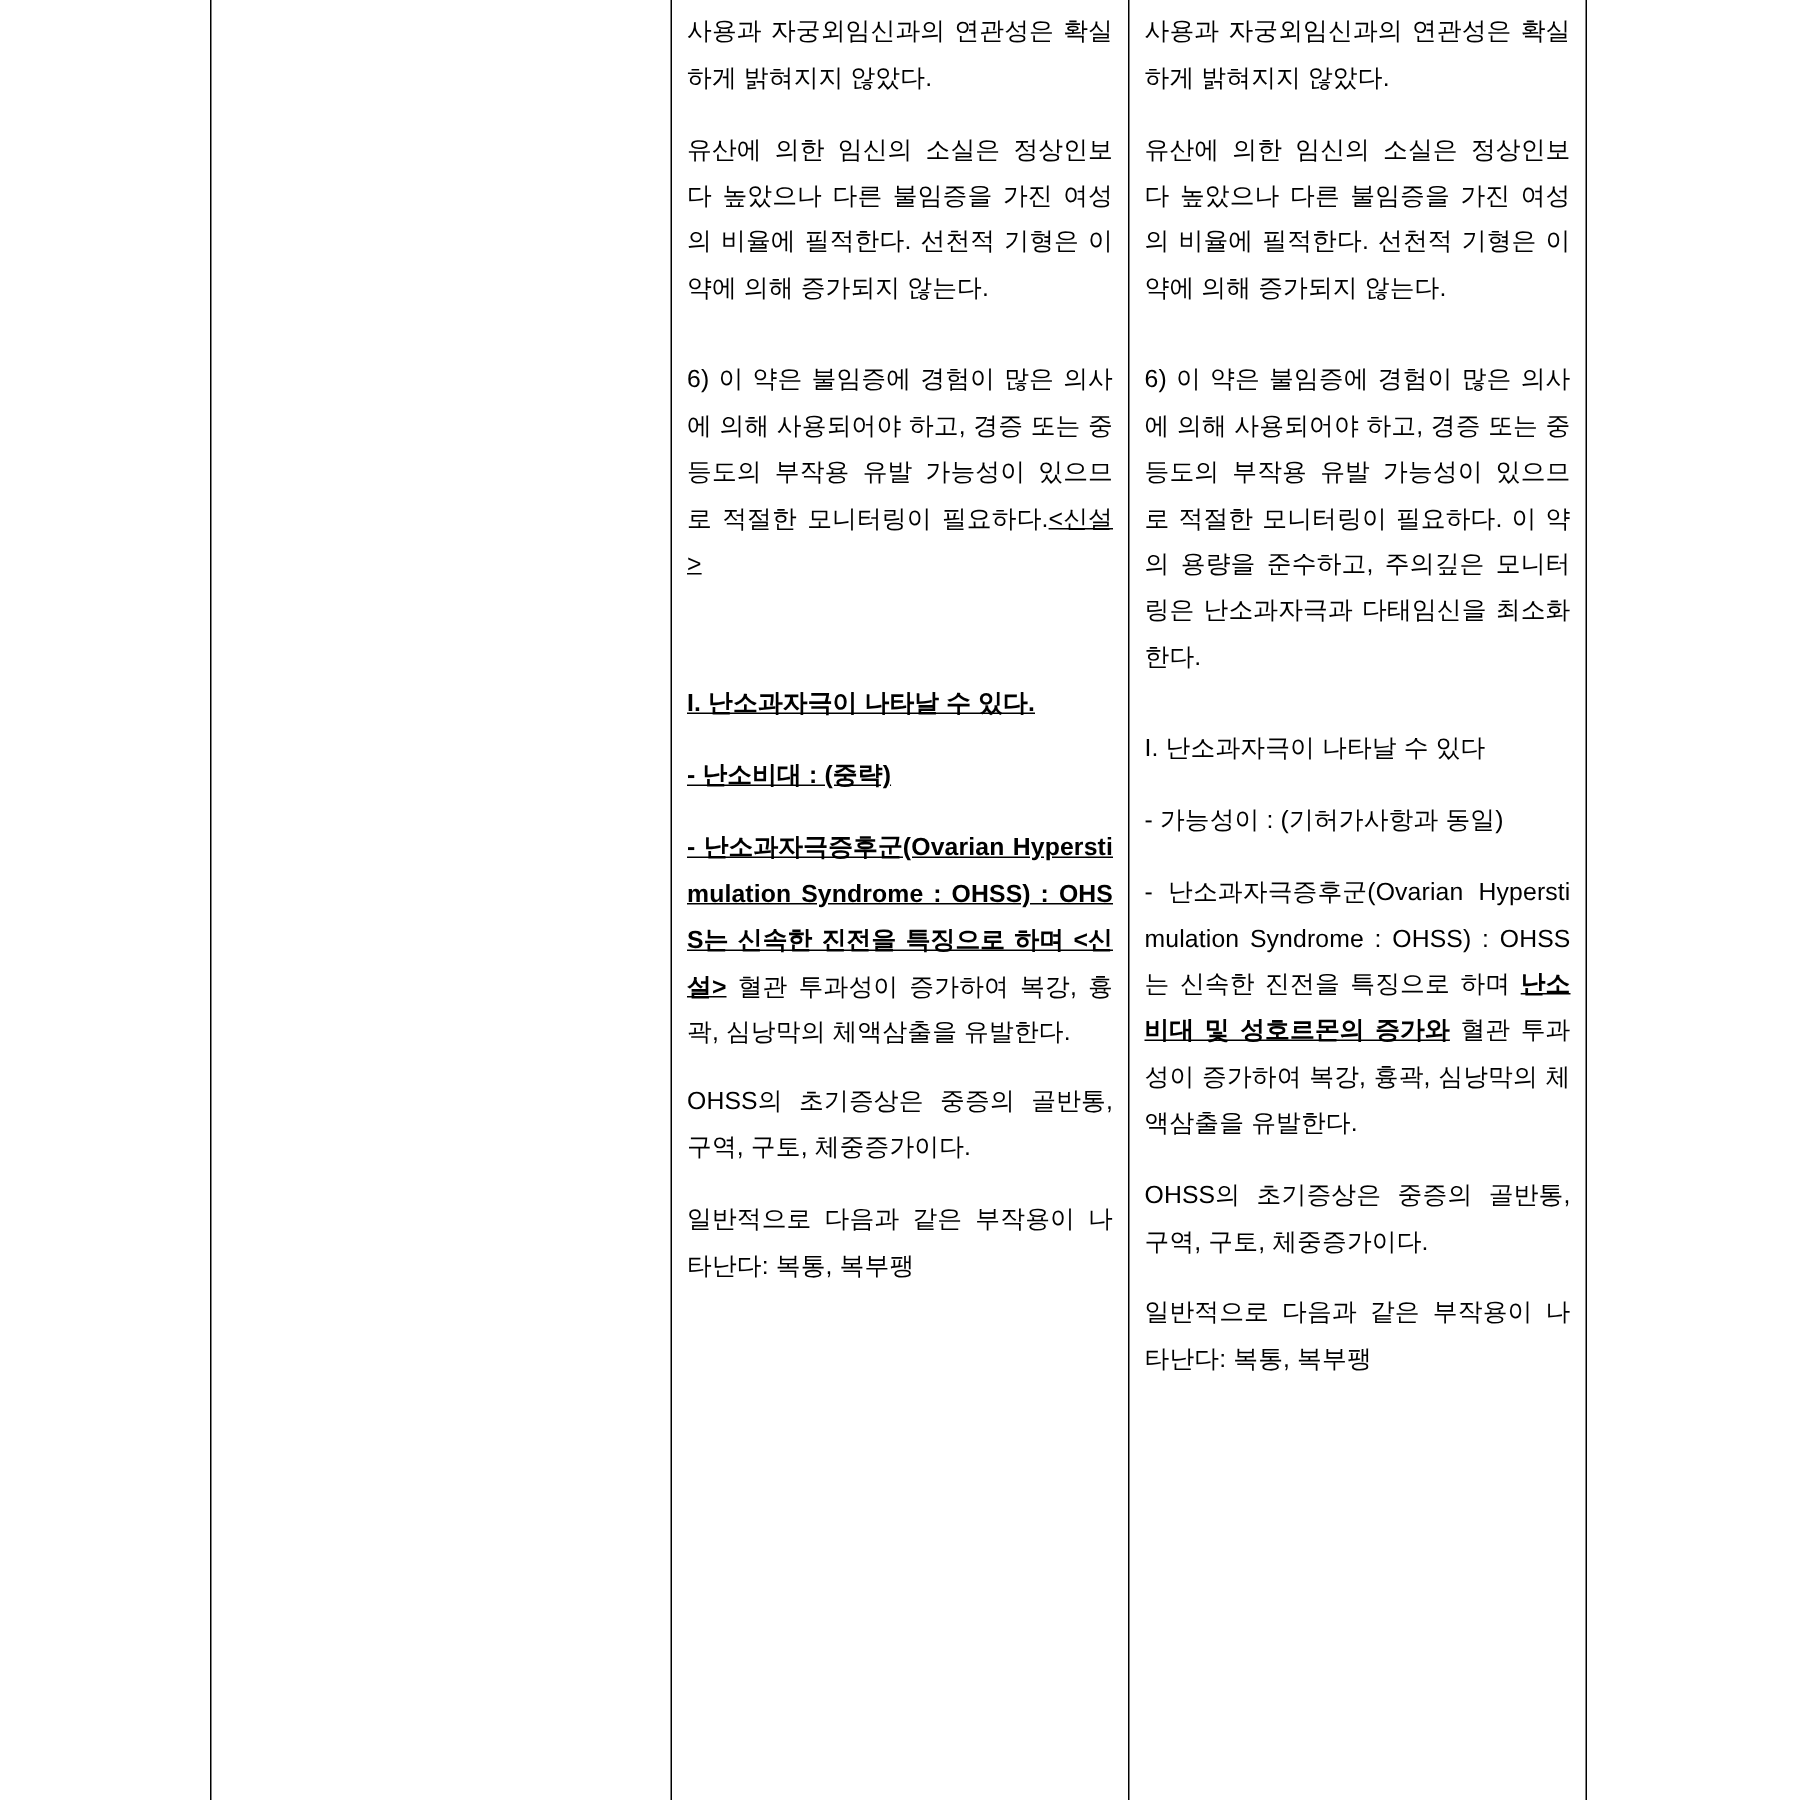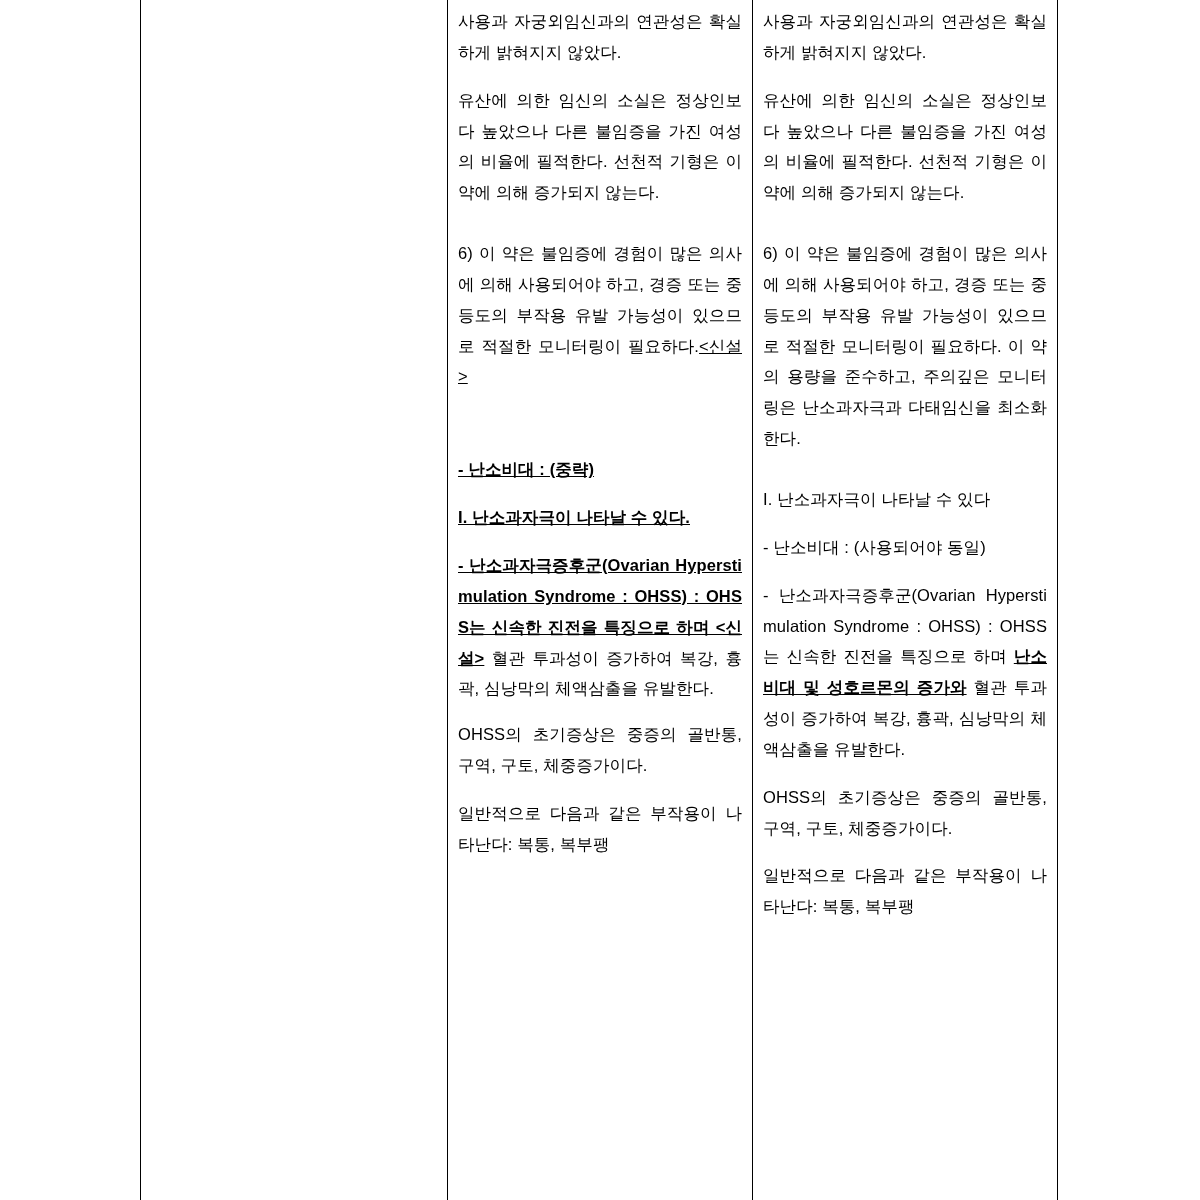--- a/index.html
+++ b/index.html
@@ -71,34 +71,34 @@
   <div class="vrule right-edge"></div>
 
   <div class="col col-empty"></div>
 
   <div class="col col-mid">
     <p class="p">사용과 자궁외임신과의 연관성은 확실하게 밝혀지지 않았다.</p>
     <p class="p">유산에 의한 임신의 소실은 정상인보다 높았으나 다른 불임증을 가진 여성의 비율에 필적한다. 선천적 기형은 이 약에 의해 증가되지 않는다.</p>
     <div class="gap"></div>
     <p class="p"><span>6) 이 약은 불임증에 경험이 많은 의사에 의해 사용되어야 하고, 경증 또는 중등도의 부작용 유발 가능성이 있으므로 적절한 모니터링이 필요하다.</span><span class="u">&lt;신설&gt;</span></p>
     <div class="gap-lg"></div>
+    <p class="p bu">I. 난소과자극이 나타날 수 있다.</p>
     <p class="p bu">- 난소비대 : (중략)</p>
-    <p class="p bu">I. 난소과자극이 나타날 수 있다.</p>
     <p class="p"><span class="bu">- 난소과자극증후군(Ovarian Hyperstimulation Syndrome : OHSS) : OHSS는 신속한 진전을 특징으로 하며 &lt;신설&gt;</span><span> 혈관 투과성이 증가하여 복강, 흉곽, 심낭막의 체액삼출을 유발한다.</span></p>
     <div class="gap-sm"></div>
     <p class="p">OHSS의 초기증상은 중증의 골반통, 구역, 구토, 체중증가이다.</p>
     <p class="p">일반적으로 다음과 같은 부작용이 나타난다: 복통, 복부팽</p>
   </div>
 
   <div class="col col-right">
     <p class="p">사용과 자궁외임신과의 연관성은 확실하게 밝혀지지 않았다.</p>
     <p class="p">유산에 의한 임신의 소실은 정상인보다 높았으나 다른 불임증을 가진 여성의 비율에 필적한다. 선천적 기형은 이 약에 의해 증가되지 않는다.</p>
     <div class="gap"></div>
     <p class="p">6) 이 약은 불임증에 경험이 많은 의사에 의해 사용되어야 하고, 경증 또는 중등도의 부작용 유발 가능성이 있으므로 적절한 모니터링이 필요하다. 이 약의 용량을 준수하고, 주의깊은 모니터링은 난소과자극과 다태임신을 최소화한다.</p>
     <div class="gap"></div>
     <p class="p">I. 난소과자극이 나타날 수 있다</p>
-    <p class="p">- 난소비대 : (사용되어야 동일)</p>
+    <p class="p">- 가능성이 : (기허가사항과 동일)</p>
     <p class="p"><span>-  난소과자극증후군(Ovarian Hyperstimulation Syndrome : OHSS) : OHSS는 신속한 진전을 특징으로 하며 </span><span class="bu">난소비대 및 성호르몬의 증가와</span><span> 혈관 투과성이 증가하여 복강, 흉곽, 심낭막의 체액삼출을 유발한다.</span></p>
     <p class="p">OHSS의 초기증상은 중증의 골반통, 구역, 구토, 체중증가이다.</p>
     <p class="p">일반적으로 다음과 같은 부작용이 나타난다: 복통, 복부팽</p>
   </div>
 
 </div>
 
 </body></html>

